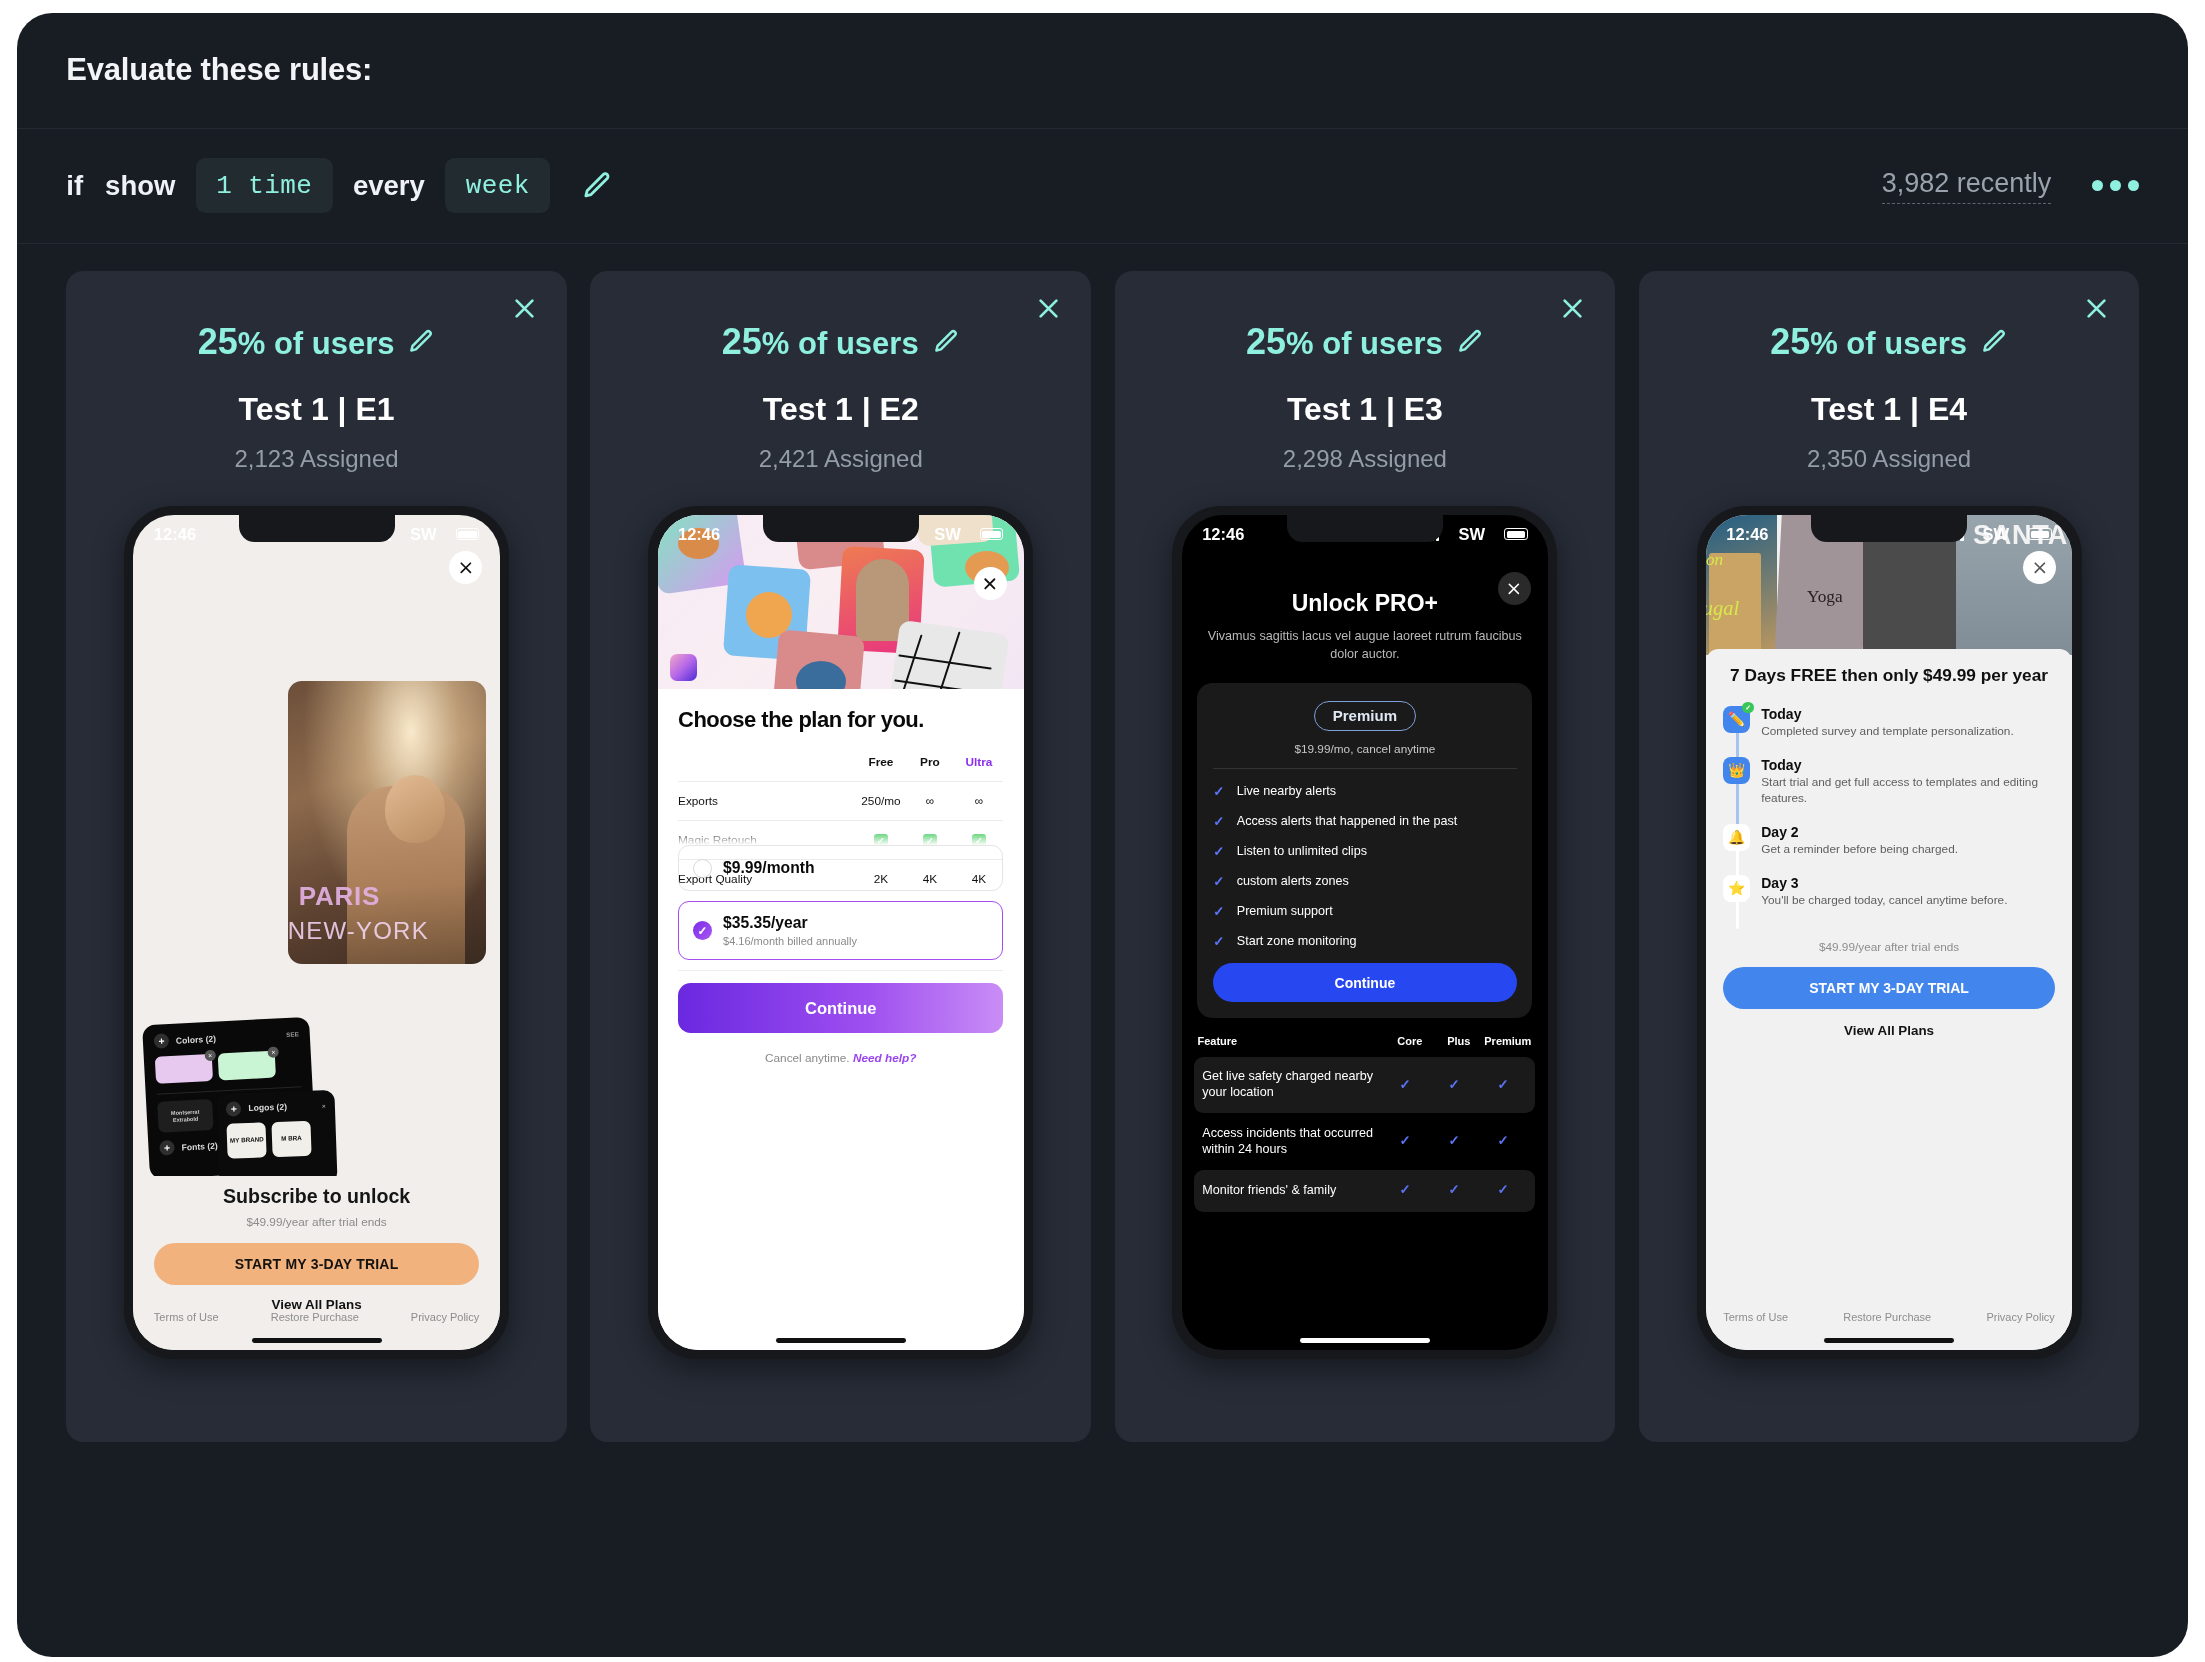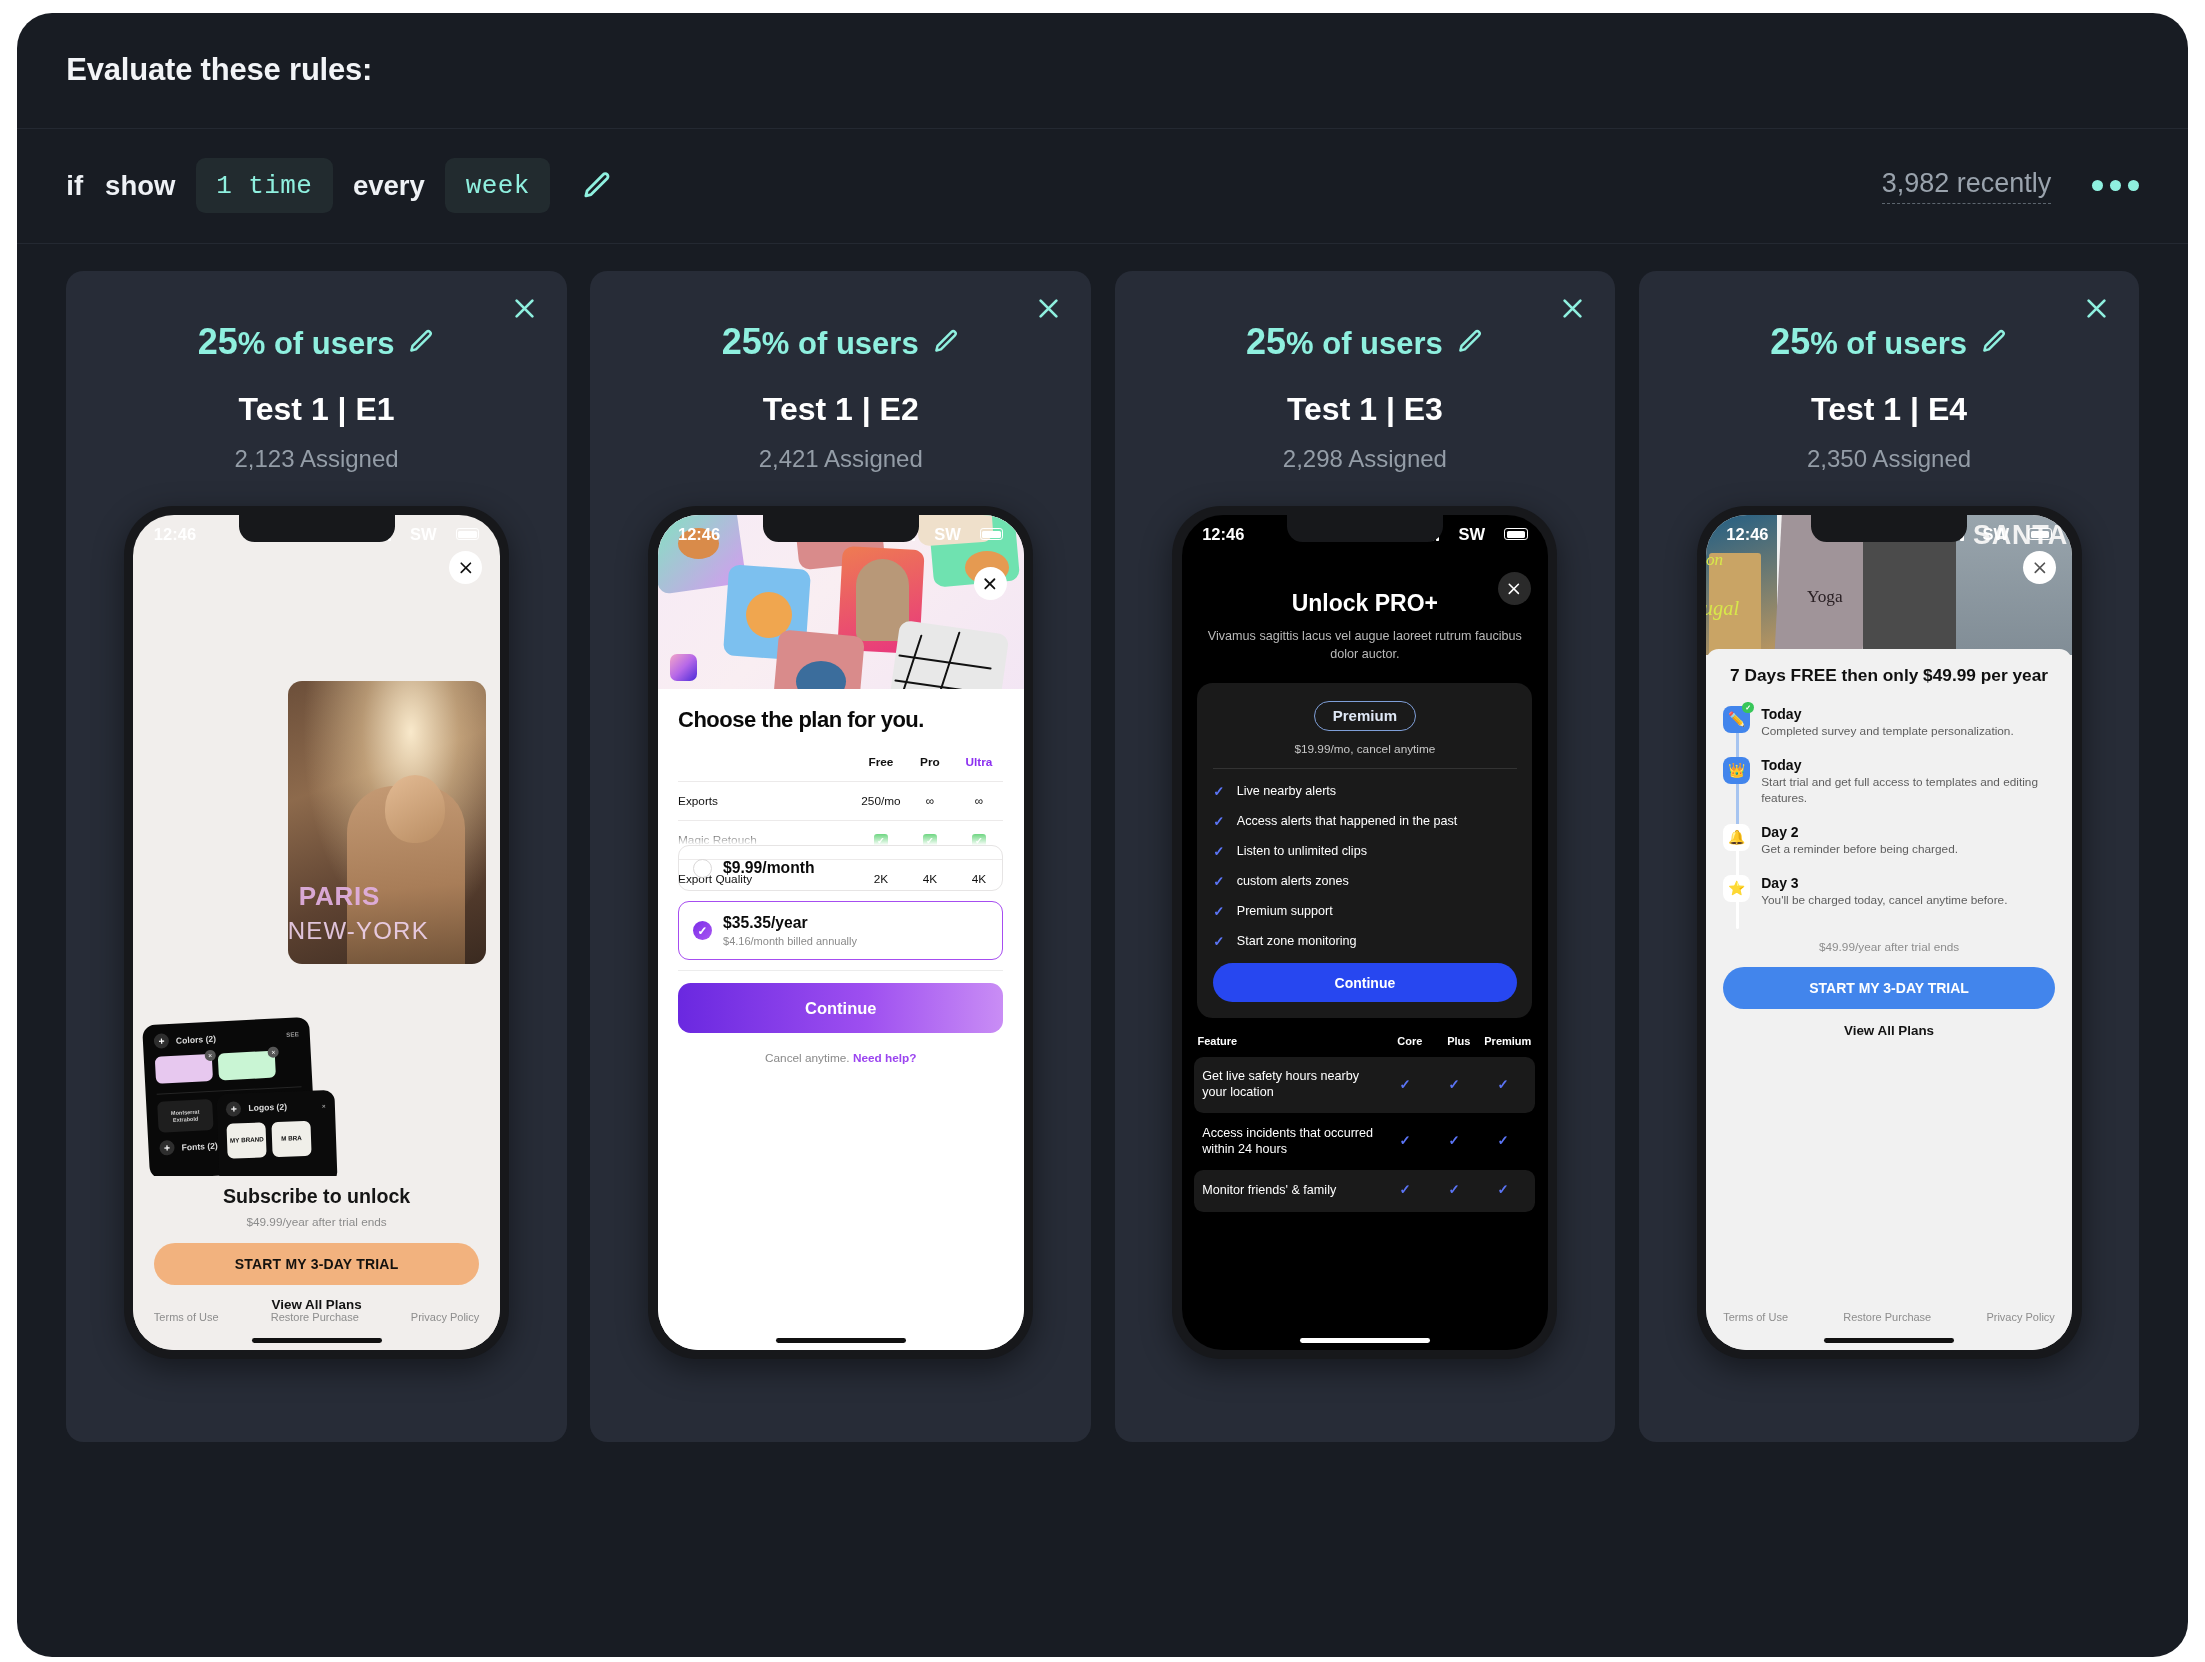--- a/index.html
+++ b/index.html
@@ -311,21 +311,21 @@
               color: #fff; font-size: 11.8px; display: flex; align-items: center;
               justify-content: center; font-weight: 700; }
   .opt .o1 { color: #0a0a0a; font-size: 15.7px; font-weight: 800; }
   .opt .o2 { color: #8a8a8a; font-size: 11px; margin-top: 2.4px; }
   .p2-div { height: 0.8px; background: #ececec; margin: 4.7px 0 12.6px; }
   .p2-cta { height: 50px; border-radius: 12.6px;
             background: linear-gradient(90deg,#6a28e0 0%,#9e4ff0 58%,#c98df5 100%);
             color: #fff; font-size: 16.5px; font-weight: 700;
             display: flex; align-items: center; justify-content: center; }
   .p2-foot { text-align: center; margin-top: 17.3px; color: #8a8a8a; font-size: 11.8px; }
-  .p2-foot b { color: #9b44f0; font-weight: 700; }
+  .p2-foot b { color: #9b44f0; font-weight: 700; font-style: italic; }
 
   
   .p3 { background: #000; }
   .p3-h1 { color: #fff; font-size: 23px; font-weight: 700; text-align: center; margin-top: 75px; }
   .p3-sub { color: #b9b9b9; font-size: 12.6px; text-align: center; margin: 11px 22px 0;
             line-height: 1.38; }
   .p3-panel { margin: 20.4px 15.7px 0; background: #1a1a1a; border-radius: 15.7px;
               padding: 17.3px 15.7px 15.7px; }
   .badge { margin: 0 auto; width: 102px; height: 30px; border-radius: 15px;
            border: 1.3px solid #7f9fd8; color: #dfe7f5; font-size: 15px; font-weight: 700;
@@ -714,21 +714,21 @@
           </div>
 
           <div class="p3-tbl">
             <div class="p3-thead">
               <span class="f">Feature</span>
               <span class="c">Core</span>
               <span class="c">Plus</span>
               <span class="c">Premium</span>
             </div>
             <div class="p3-trow alt">
-              <span class="f">Get live safety hours nearby your location</span>
+              <span class="f">Get live safety charged nearby your location</span>
               <span class="c">✓</span>
               <span class="c">✓</span>
               <span class="c">✓</span>
             </div>
             <div class="p3-trow">
               <span class="f">Access incidents that occurred within 24 hours</span>
               <span class="c">✓</span>
               <span class="c">✓</span>
               <span class="c">✓</span>
             </div>

